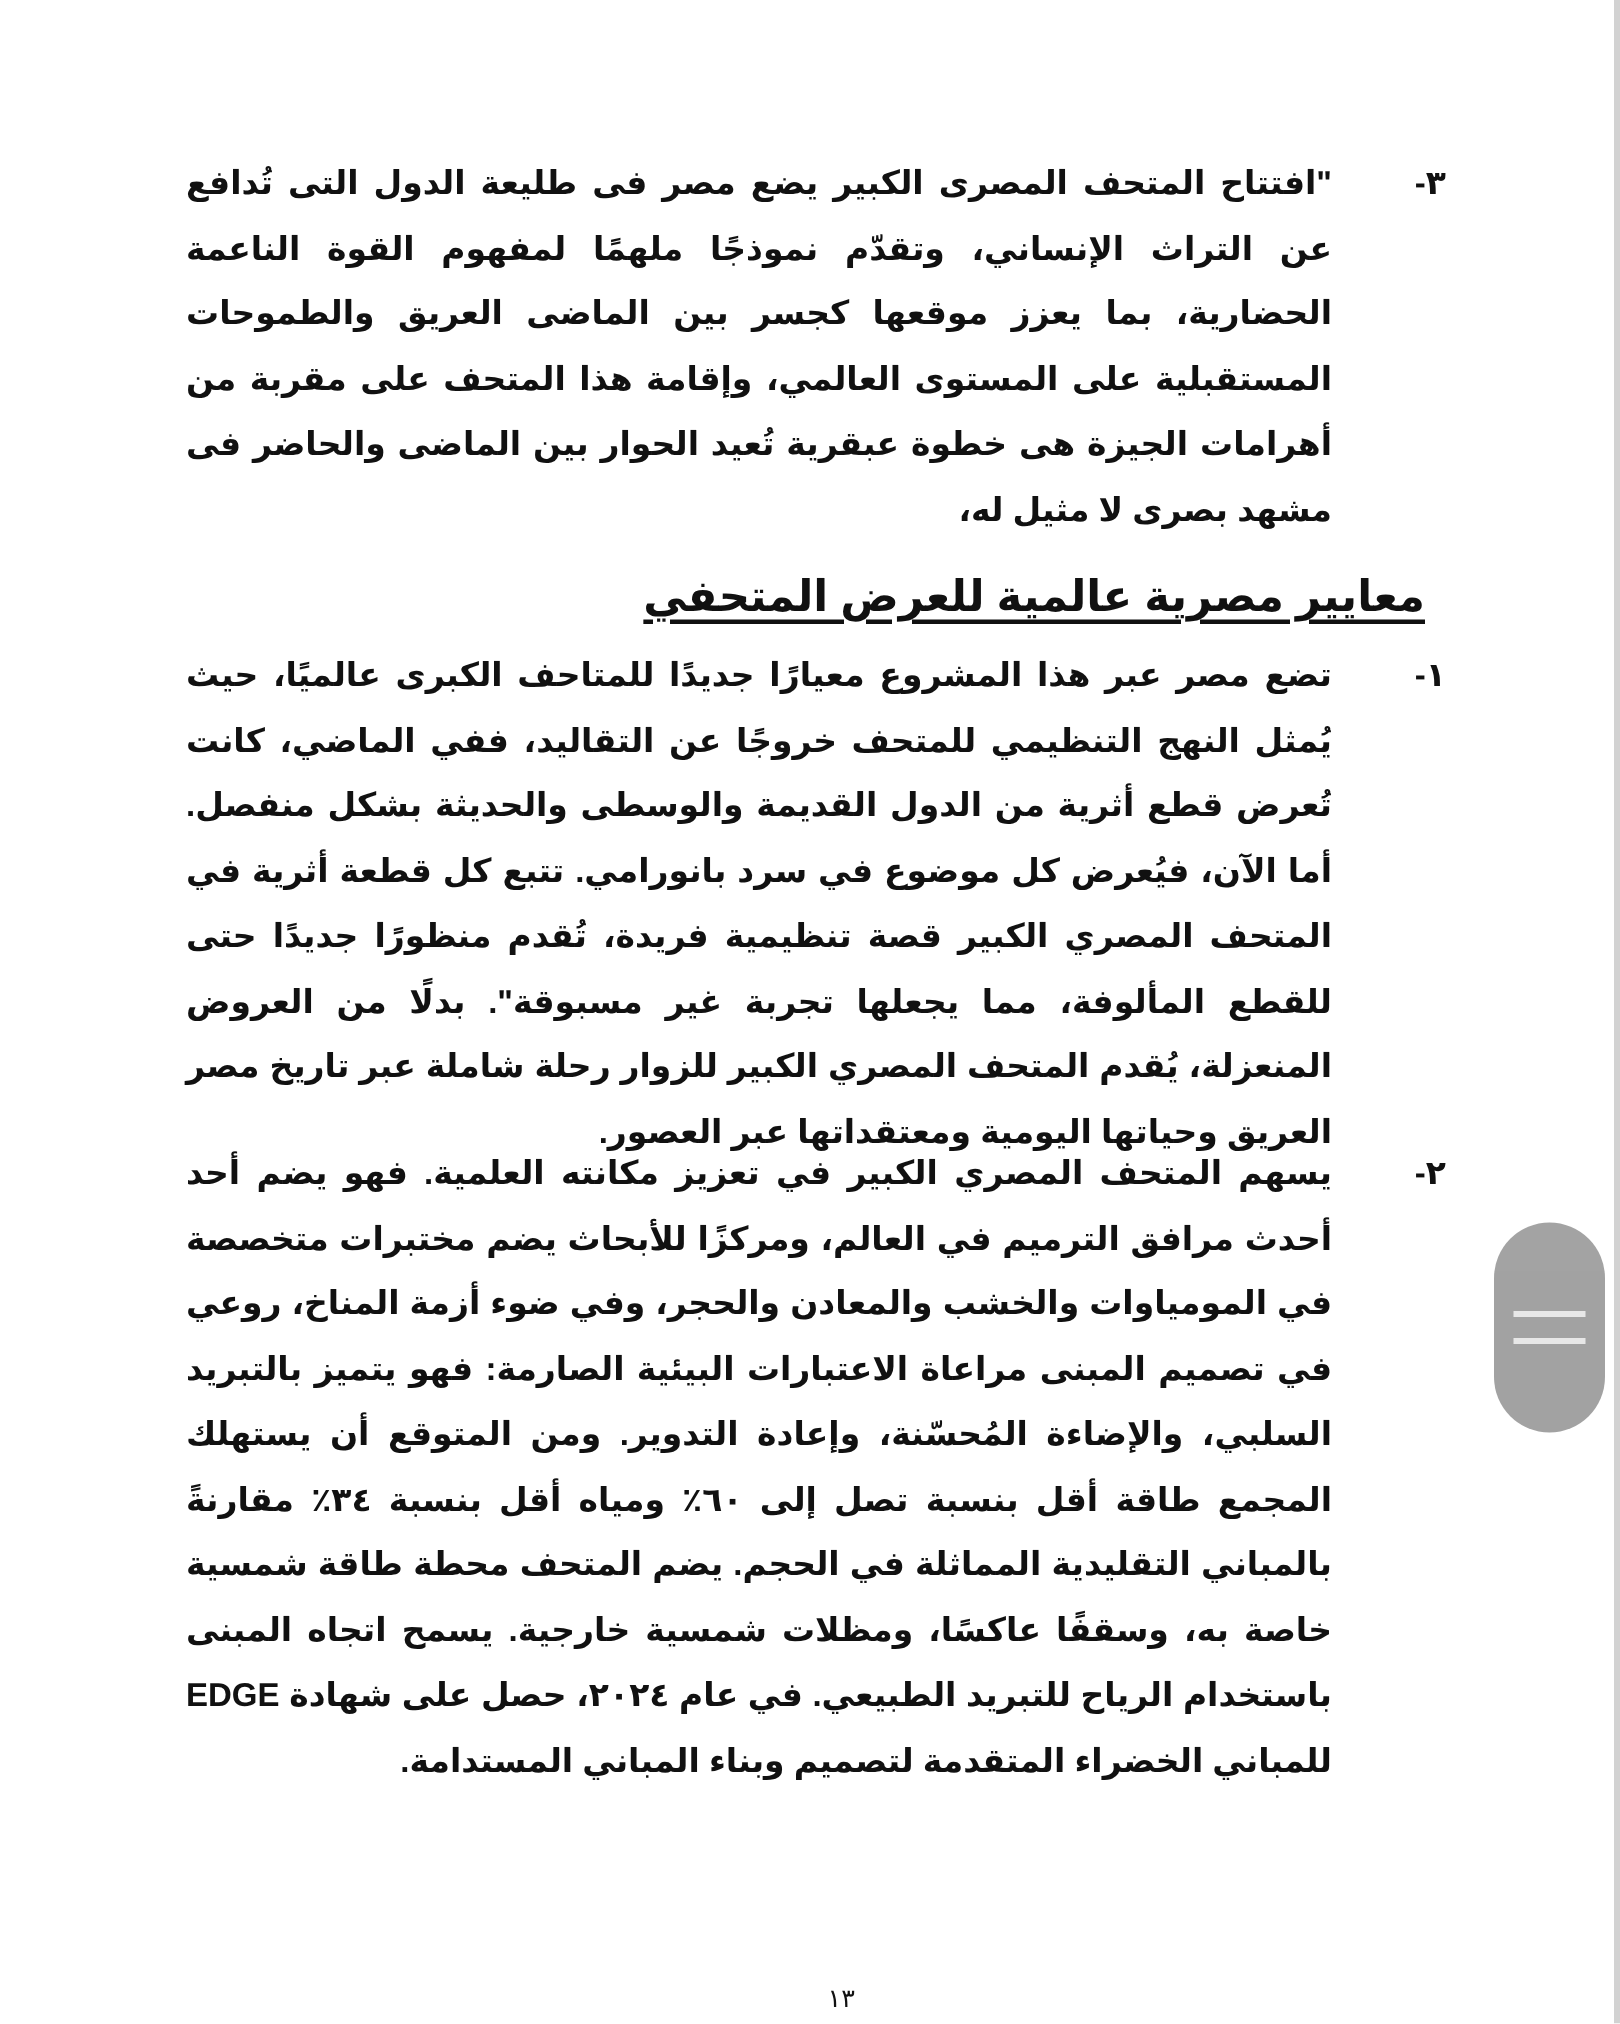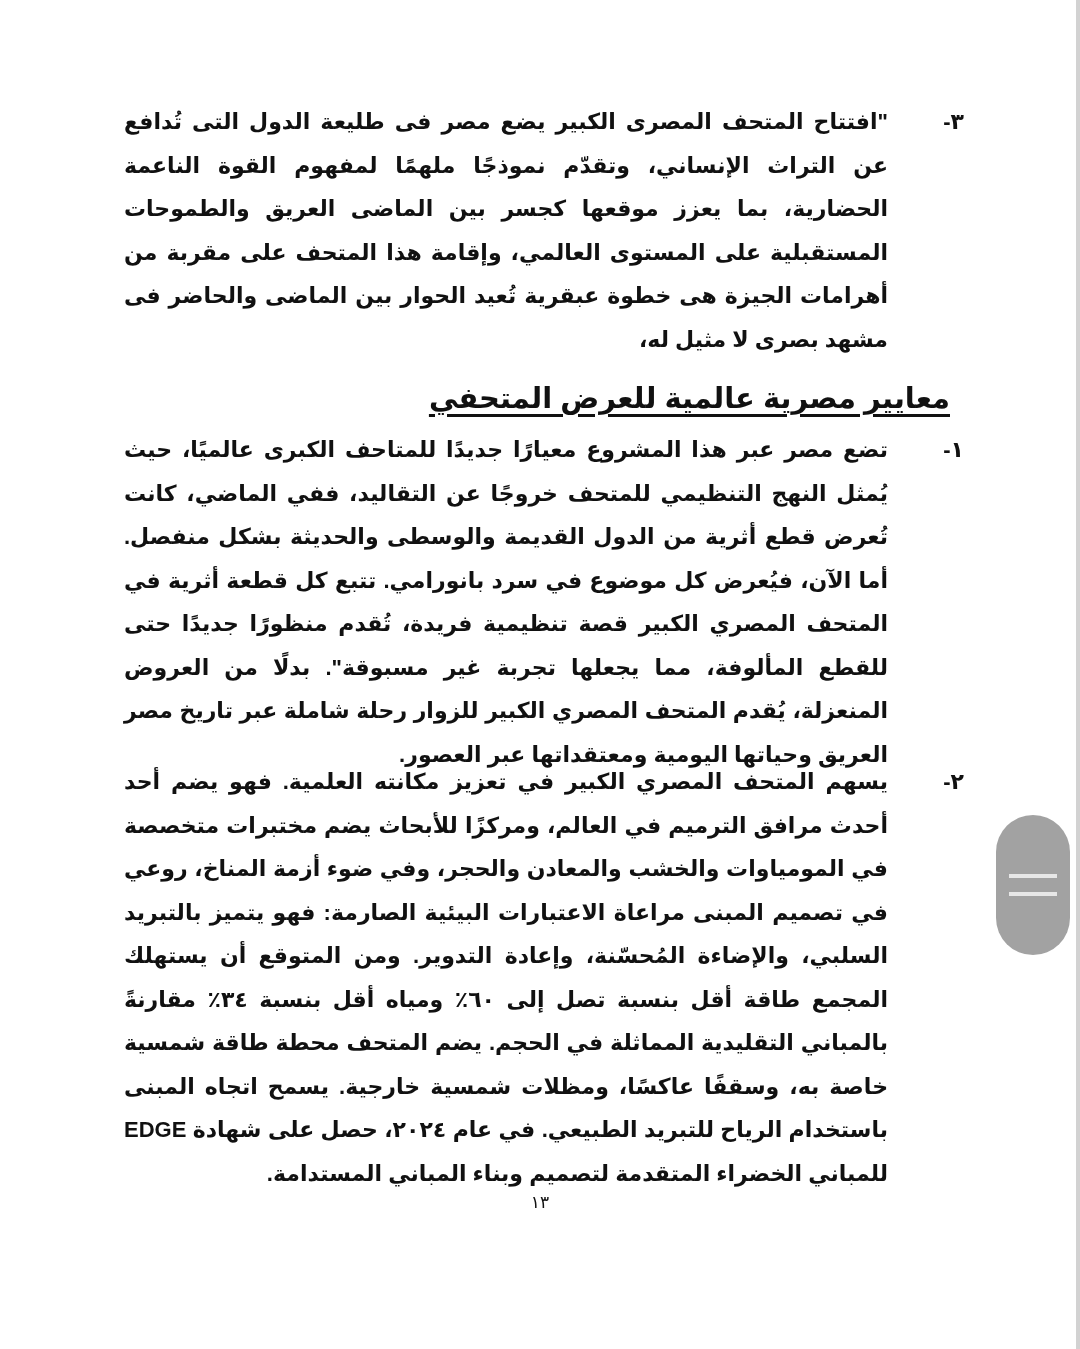--- a/index.html
+++ b/index.html
@@ -68,22 +68,21 @@
       line-height: 40px;
       text-decoration: underline;
       text-decoration-thickness: 3px;
       text-underline-offset: 6px;
       margin-top: 16px;
     }
     .page-number {
       position: absolute;
       left: 510px;
       width: 60px;
-      top: 1192px;
-      text-align: center;
+      top: 1323px;
       font-size: 17px;
       direction: rtl;
     }
     .scroll-handle {
       position: absolute;
       left: 996px;
       top: 815px;
       width: 74px;
       height: 140px;
       border-radius: 37px;

